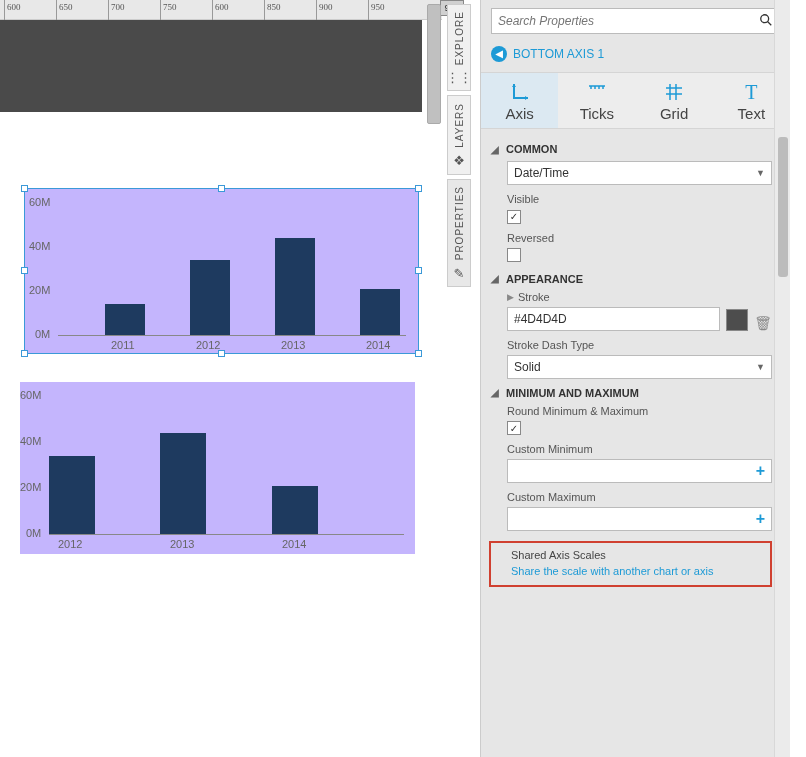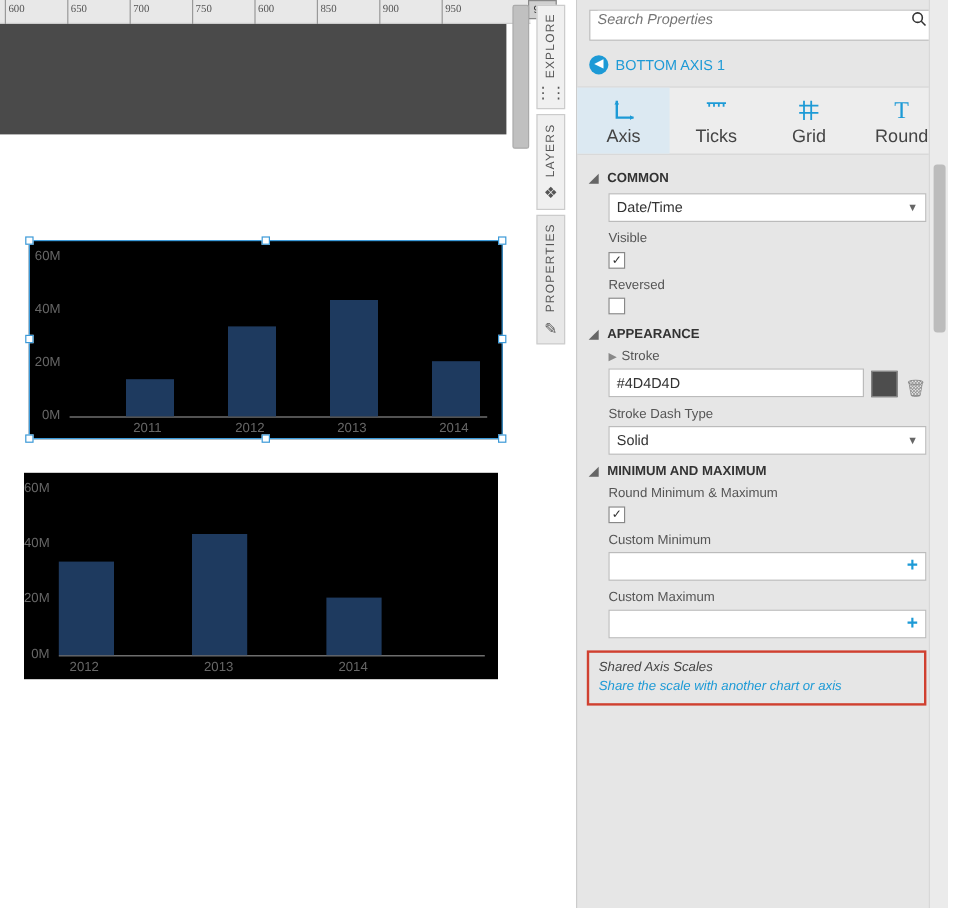--- a/index.html
+++ b/index.html
@@ -3,21 +3,21 @@
 <meta charset="utf-8">
 <style>
   * { box-sizing: border-box; margin: 0; padding: 0; }
   body { font-family: "Segoe UI", Arial, sans-serif; font-size: 12px; color: #333; background: #fff; overflow: hidden; width: 806px; height: 757px; position: relative; }
 
   .canvas-area { position: absolute; left: 0; top: 0; width: 442px; height: 757px; background: #fff; }
   .ruler { position: absolute; left: 0; top: 0; width: 442px; height: 20px; background: #e8e8e8; border-bottom: 1px solid #ccc; }
   .ruler-tick { position: absolute; top: 0; height: 20px; font-size: 9px; color: #555; padding-top:2px; border-left:1px solid #999; padding-left:2px;font-family:Liberation Serif, serif;}
   .ruler-cursor { position: absolute; top: 0; height: 16px; width: 24px; background: #d0d0d0; border:1px solid #888; font-size:9px; text-align:center; line-height:14px;margin-left:40px; }
   .dark-box { position: absolute; left: 0; top:20px; width: 422px; height: 92px; background: #4a4a4a; }
-  .chart-block { position: absolute; background: #000000; margin-top: 12px; }
+  .chart-block { position: absolute; background: #c4b5fd; }
   .chart-block.selected { border:1px solid #3b99d8; }
   .sel-handle { position:absolute; width:7px; height:7px; background:#fff; border:1px solid #3b99d8; }
   .sel-handle.tl{top:-4px;left:-4px} .sel-handle.tm{top:-4px;left:50%;margin-left:-4px} .sel-handle.tr{top:-4px;right:-4px}
   .sel-handle.ml{top:50%;left:-4px;margin-top:-4px} .sel-handle.mr{top:50%;right:-4px;margin-top:-4px}
   .sel-handle.bl{bottom:-4px;left:-4px} .sel-handle.bm{bottom:-4px;left:50%;margin-left:-4px} .sel-handle.br{bottom:-4px;right:-4px}
   .axis-label { font-size: 11px; color:#666; position: absolute; }
   .bar { position:absolute; background:#1e3a5f; }
   .baseline { position:absolute; border-top:1px solid #888; }
 
   .canvas-scroll { position:absolute; right:0; top:0; width:20px; height:757px; }
@@ -25,21 +25,21 @@
 
   .side-tabs { position:absolute; left:445px; top:0; width:28px; height:757px;}
   .side-tab { width:24px; min-height:80px; margin:4px 2px; background:#f0f0f0; border:1px solid #ccc; position:relative; display:flex; flex-direction:column; align-items:center; justify-content:center; font-size:10px; color:#555; cursor:pointer; padding:6px 0;}
   .side-tab .vlabel{ writing-mode:vertical-rl; transform:rotate(180deg); letter-spacing:1px; }
   .side-tab .ticon { font-size:13px; margin-top:6px; line-height:1;}
   .side-tab.active { background:#e8e8e8; }
 
   .panel { position:absolute; left:480px; top:0; width:310px; height:757px; background:#e6e6e6; border-left:1px solid #ccc; display:flex; flex-direction:column; }
 
   .search-row { padding:8px 10px; background:#e6e6e6; }
-  .search-box { display:flex; align-items:flex-start; background:#fff; border:1px solid #bbb; height:26px; padding:0 6px;}
+  .search-box { display:flex; align-items:center; background:#fff; border:1px solid #bbb; height:26px; padding:0 6px;}
   .search-box input { flex:1; border:none; outline:none; font-size:12px; font-style:italic; color:#888;}
   .search-box .sicon { font-size:14px; color:#333; }
 
   .crumb-row { padding:4px 10px 10px; display:flex; align-items:center; gap:6px; }
   .crumb-back{ width:16px;height:16px;border-radius:50%;background:#1d9ad6;color:#fff;display:flex;align-items:center;justify-content:center;font-size:10px;line-height:1;}
   .crumb-text{ color:#1d9ad6; font-size:12px; }
 
   .toolbar { display:flex; background:#ededed; border-top:1px solid #d5d5d5; border-bottom:1px solid #d5d5d5; }
   .tool-btn { flex:1; padding:8px 0 6px; text-align:center; cursor:pointer; position:relative;}
   .tool-btn.active { background:#dce9f2; }
@@ -62,21 +62,21 @@
   .color-input { flex:1; display:flex; background:#fff; border:1px solid #bbb; height:24px; align-items:center; padding:0 6px; font-size:12px;}
   .swatch { width:22px; height:22px; background:#4d4d4d; border:1px solid #888;}
   .trash { font-size:14px; color:#888; cursor:pointer;}
   .num-row { display:flex;}
   .num-input { flex:1; background:#fff; border:1px solid #bbb; height:24px; padding:0 6px; font-size:12px; text-align:right;}
   .spinner { display:flex; flex-direction:column; border:1px solid #bbb; border-left:none;}
   .spinner div{ width:14px; height:11px; font-size:7px; text-align:center; background:#f0f0f0; line-height:11px;}
   .spinner div:first-child{border-bottom:1px solid #bbb;}
   .add-row { background:#fff; border:1px solid #bbb; height:24px; display:flex; justify-content:flex-end; align-items:center; padding:0 6px;}
   .plus { color:#1d9ad6; font-size:16px; font-weight:bold;}
-  .shared-box { border:2px solid #d04030; padding:6px 8px 8px; margin-top:10px;font-style:italic;}
+  .shared-box { border:2px solid #d04030; padding:6px 20px 8px; margin-top:10px;}
   .link-text { color:#1d9ad6; font-size:11px; cursor:pointer;}
   svg.ico{width:20px;height:20px;}
 </style>
 </head>
 <body>
 
 <div class="canvas-area">
   <div class="ruler">
     <div class="ruler-tick" style="left:4px">600</div>
     <div class="ruler-tick" style="left:56px">650</div>
@@ -190,21 +190,21 @@
     <div class="tool-btn">
       <div class="ticon">
           <svg class="ico" viewBox="0 0 20 20">
             <path d="M2 6h16M2 12h16M6 2v16M12 2v16" stroke="#1d9ad6" stroke-width="1.5"></path>
           </svg>
         </div>
       <div class="tlabel">Grid</div>
     </div>
     <div class="tool-btn">
       <div class="ticon" style="font-family:serif;font-size:20px;">T</div>
-      <div class="tlabel">Round</div>
+      <div class="tlabel">Text</div>
     </div>
   </div>
 
   <div class="props-scroll">
     <div class="props-scrollbar"></div>
     <div class="props-scroll-inner">
 
       <div class="group-header">
           <span class="arrow">◢</span>
           <span>COMMON</span>

